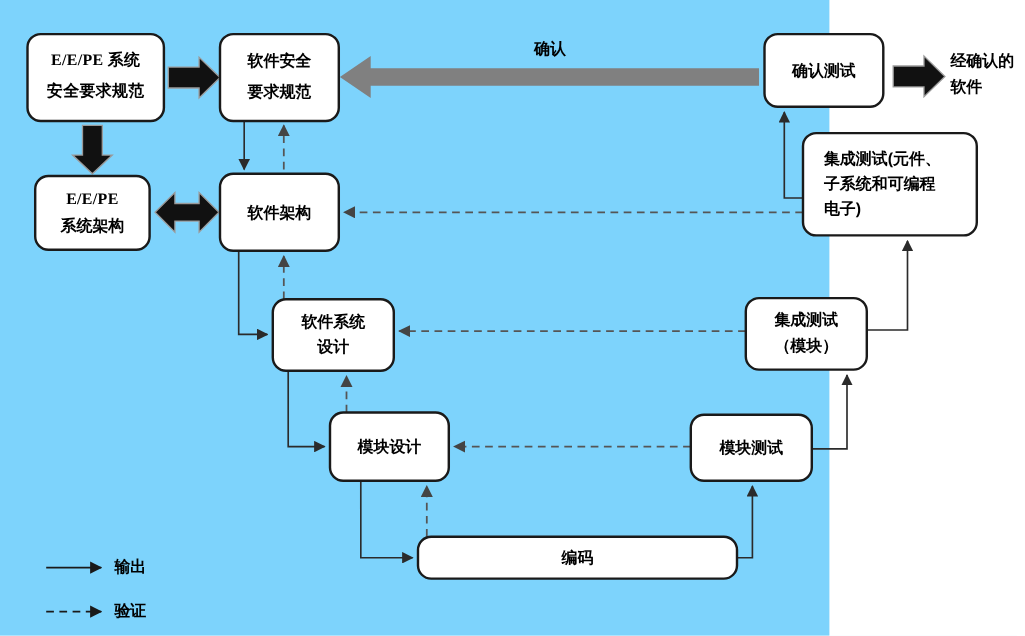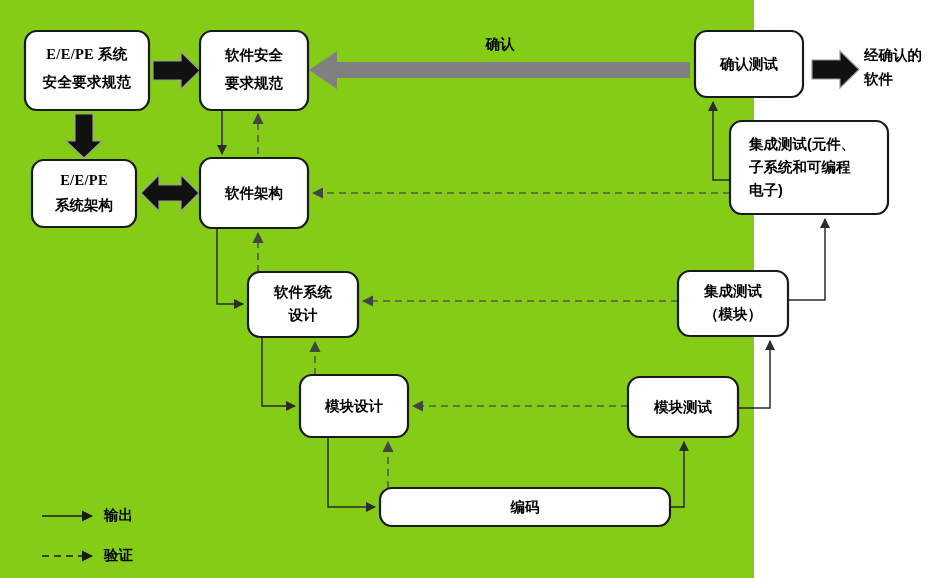--- a/index.html
+++ b/index.html
@@ -10,21 +10,21 @@
   body {
     width: 932px;
     height: 578px;
     font-family: "Liberation Sans", "DejaVu Sans", sans-serif;
     overflow: hidden;
   }
   #diagram-root {
     position: relative;
     width: 754px;
     height: 578px;
-    background: #84cc16;
+    background: #7dd3fc;
   }
   svg#vmodel {
     display: block;
     width: 932px;
     height: 578px;
   }
   .box-shape {
     fill: #ffffff;
     stroke: #1a1a1a;
     stroke-width: 2.2;

